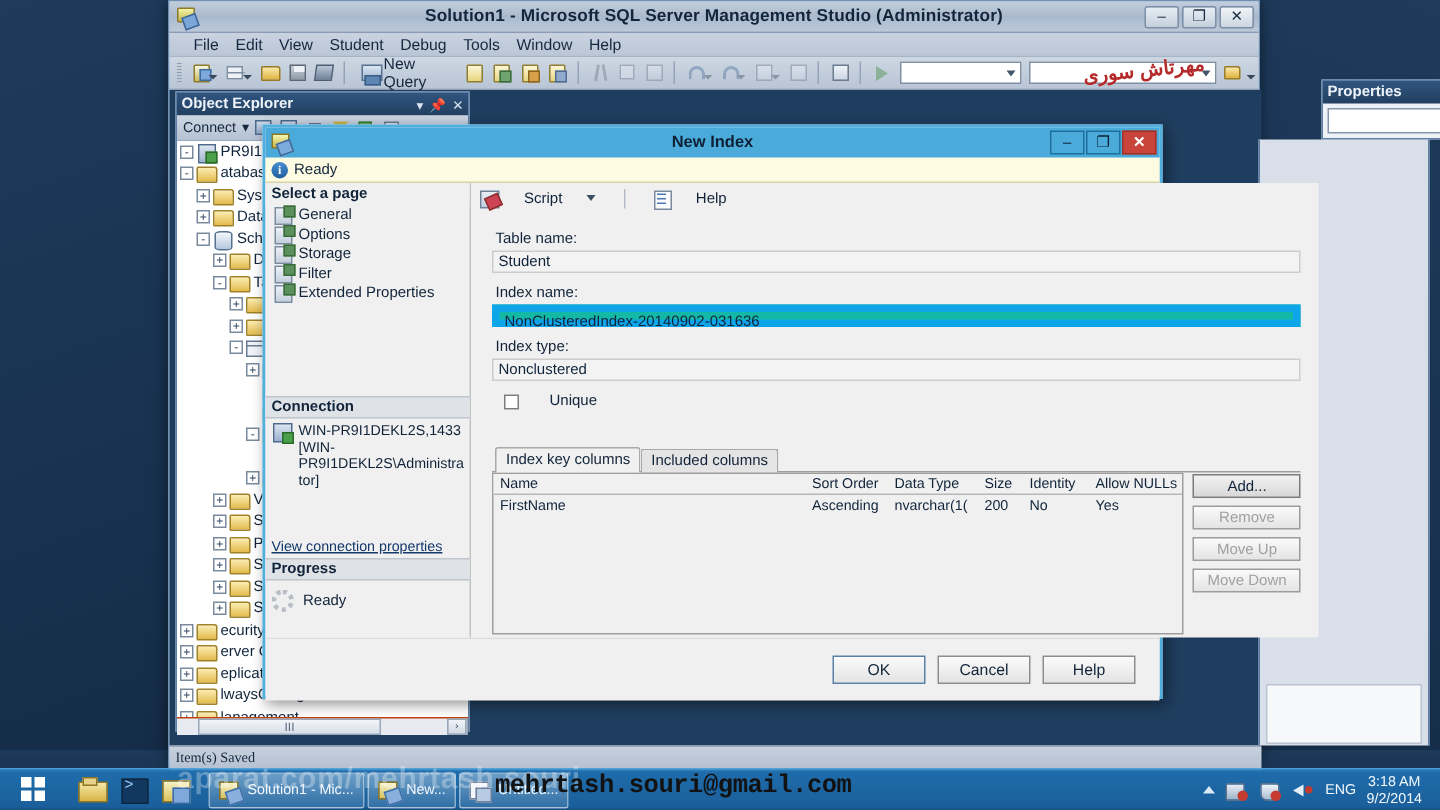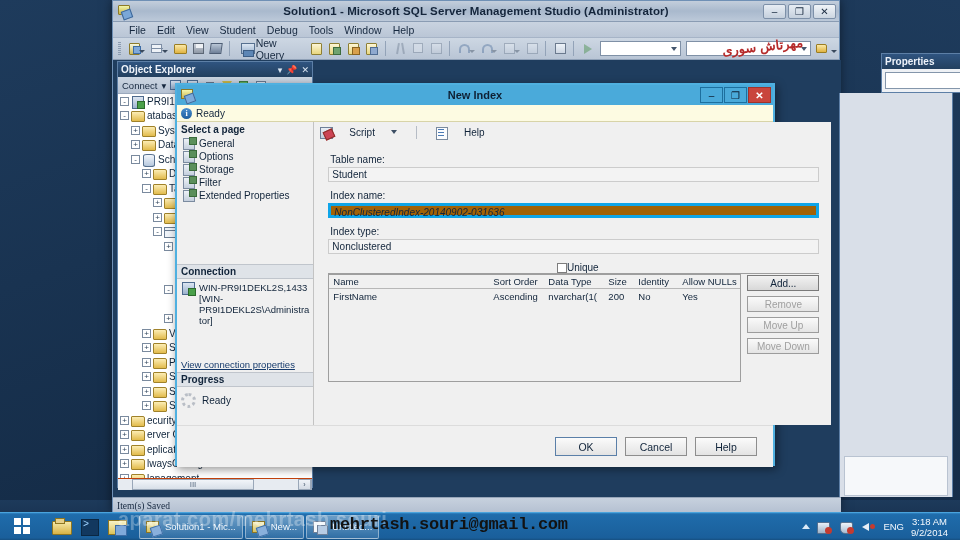--- a/index.html
+++ b/index.html
@@ -233,37 +233,37 @@
      background:#4a7ab5;box-shadow:0 3px 0 #4a7ab5,0 6px 0 #4a7ab5;}
   .dlg-rtb .lbl { font-size:10px; color:#11243a; }
   .rtb-caret { width:0;height:0;border-left:3px solid transparent;border-right:3px solid transparent;
                border-top:4px solid #3c4e64; }
   .rtb-sep { width:1px; height:13px; background:#b6bcc5; margin:0 3px; }
 
   .form { padding: 14px 12px 0 14px; }
   .flabel { font-size:10px; color:#11243a; margin:0 0 2px 2px; }
   .ftext { height:15px; background:#f3f3f3; border:1px solid #ccc; font-size:10px;
            color:#11243a; padding:1px 3px; margin-bottom:8px; }
-  .ftext.editable { background:#a16207; border:3px solid #0ea5e9;font-style:italic; }
-  .fcheck { display:flex; align-items:center; gap:0; margin:2px 0 0 8px;justify-content:center; }
+  .ftext.editable { background:#14b8a6; border:5px solid #0ea5e9; }
+  .fcheck { display:flex; align-items:center; gap:20px; margin:2px 0 24px 8px; }
   .cbox { width:10px; height:10px; border:1px solid #7d7d7d; background:#fff; flex:none; }
   .fcheck span { font-size:10px; color:#11243a; }
 
   .tabs { display:flex; align-items:flex-end; margin-left:2px; }
   .tab { font-size:10px; color:#11243a; padding:2px 6px 2px 6px; border:1px solid #a9a9a9;
          border-bottom:none; background:#f0f0f0; border-radius:2px 2px 0 0; position:relative; top:1px; }
   .tab.active { background:#f0f0f0; z-index:2; padding-bottom:3px; }
   .tab.inactive { background:#e4e4e4; }
 
   .gridwrap { display:flex; gap:6px; border-top:1px solid #9e9e9e; padding-top:0; }
   .grid { flex:1; background:#f0f0f0; border:1px solid #9e9e9e; height:108px; position:relative; }
   .grow { display:flex; height:14px; align-items:center; }
   .ghead { border-bottom:1px solid #b7b7b7; background:#f0f0f0; }
   .gcell { font-size:9.5px; color:#11243a; padding-left:4px; overflow:hidden; white-space:nowrap; }
-  .gc-name{width:160px;} .gc-sort{width:55px;} .gc-dt{width:60px;} .gc-size{width:30px;}
+  .gc-name{width:160px;} .gc-sort{width:55px;margin-left:48px;} .gc-dt{width:60px;} .gc-size{width:30px;}
   .gc-ident{width:44px;} .gc-null{width:62px;}
   .gbtns { width:72px; display:flex; flex-direction:column; gap:5px; padding-top:1px; }
   .gbtn { height:16px; border:1px solid #9c9c9c; background:linear-gradient(180deg,#fafafa,#e4e4e4);
           font-size:10px; color:#11243a; display:flex; align-items:center; justify-content:center; }
   .gbtn.primary { border:1px solid #7a7a7a; background:linear-gradient(180deg,#f2f2f2,#d8d8d8); }
   .gbtn.disabled { color:#a0a0a0; }
 
   .dlg-foot { height:42px; background:#f0f0f0; border-top:1px solid #dcdcdc;
               display:flex; align-items:center; justify-content:flex-end; gap:8px;
               padding-right:16px; }
@@ -731,20 +731,24 @@
           <div class="ftext editable">NonClusteredIndex-20140902-031636</div>
 
           <div class="flabel">Index type:</div>
           <div class="ftext">Nonclustered</div>
 
           <div class="fcheck">
             <div class="cbox"></div>
             <span>Unique</span>
           </div>
 
+          <div class="tabs">
+            <div class="tab active">Index key columns</div>
+            <div class="tab inactive">Included columns</div>
+          </div>
 
           <div class="gridwrap">
             <div class="grid">
               <div class="grow ghead">
                 <div class="gcell gc-name">Name</div>
                 <div class="gcell gc-sort">Sort Order</div>
                 <div class="gcell gc-dt">Data Type</div>
                 <div class="gcell gc-size">Size</div>
                 <div class="gcell gc-ident">Identity</div>
                 <div class="gcell gc-null">Allow NULLs</div>

